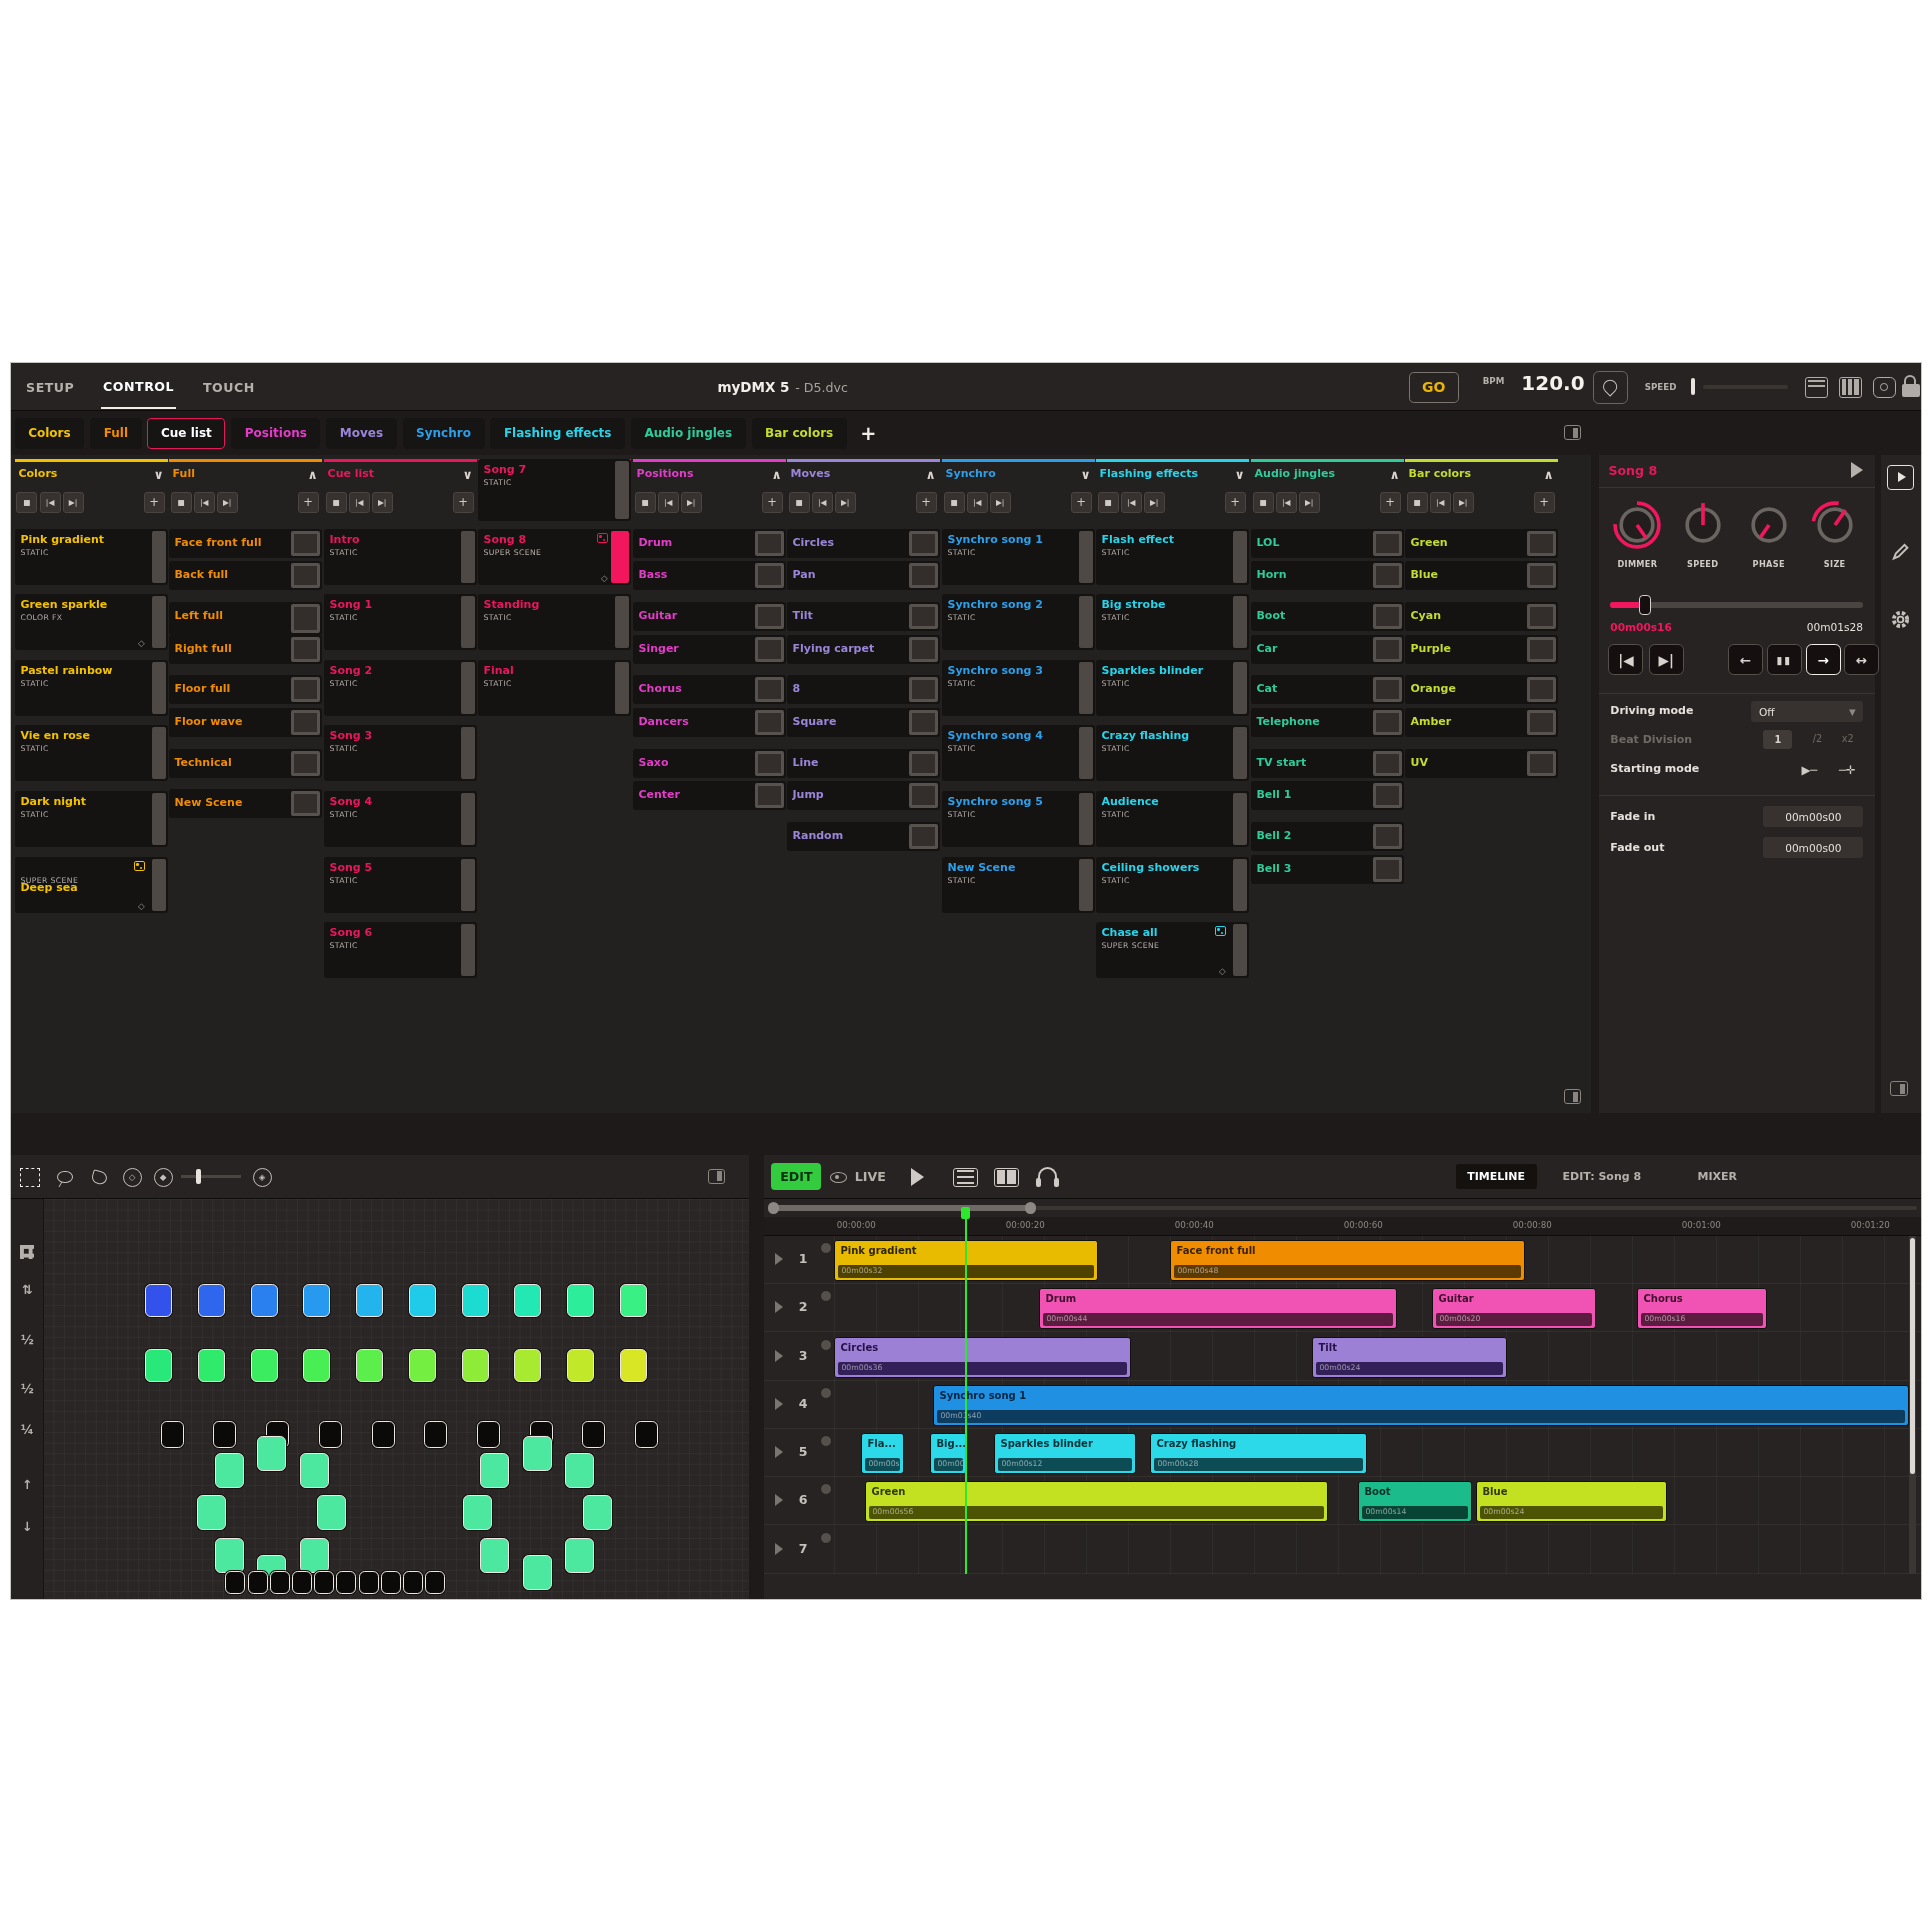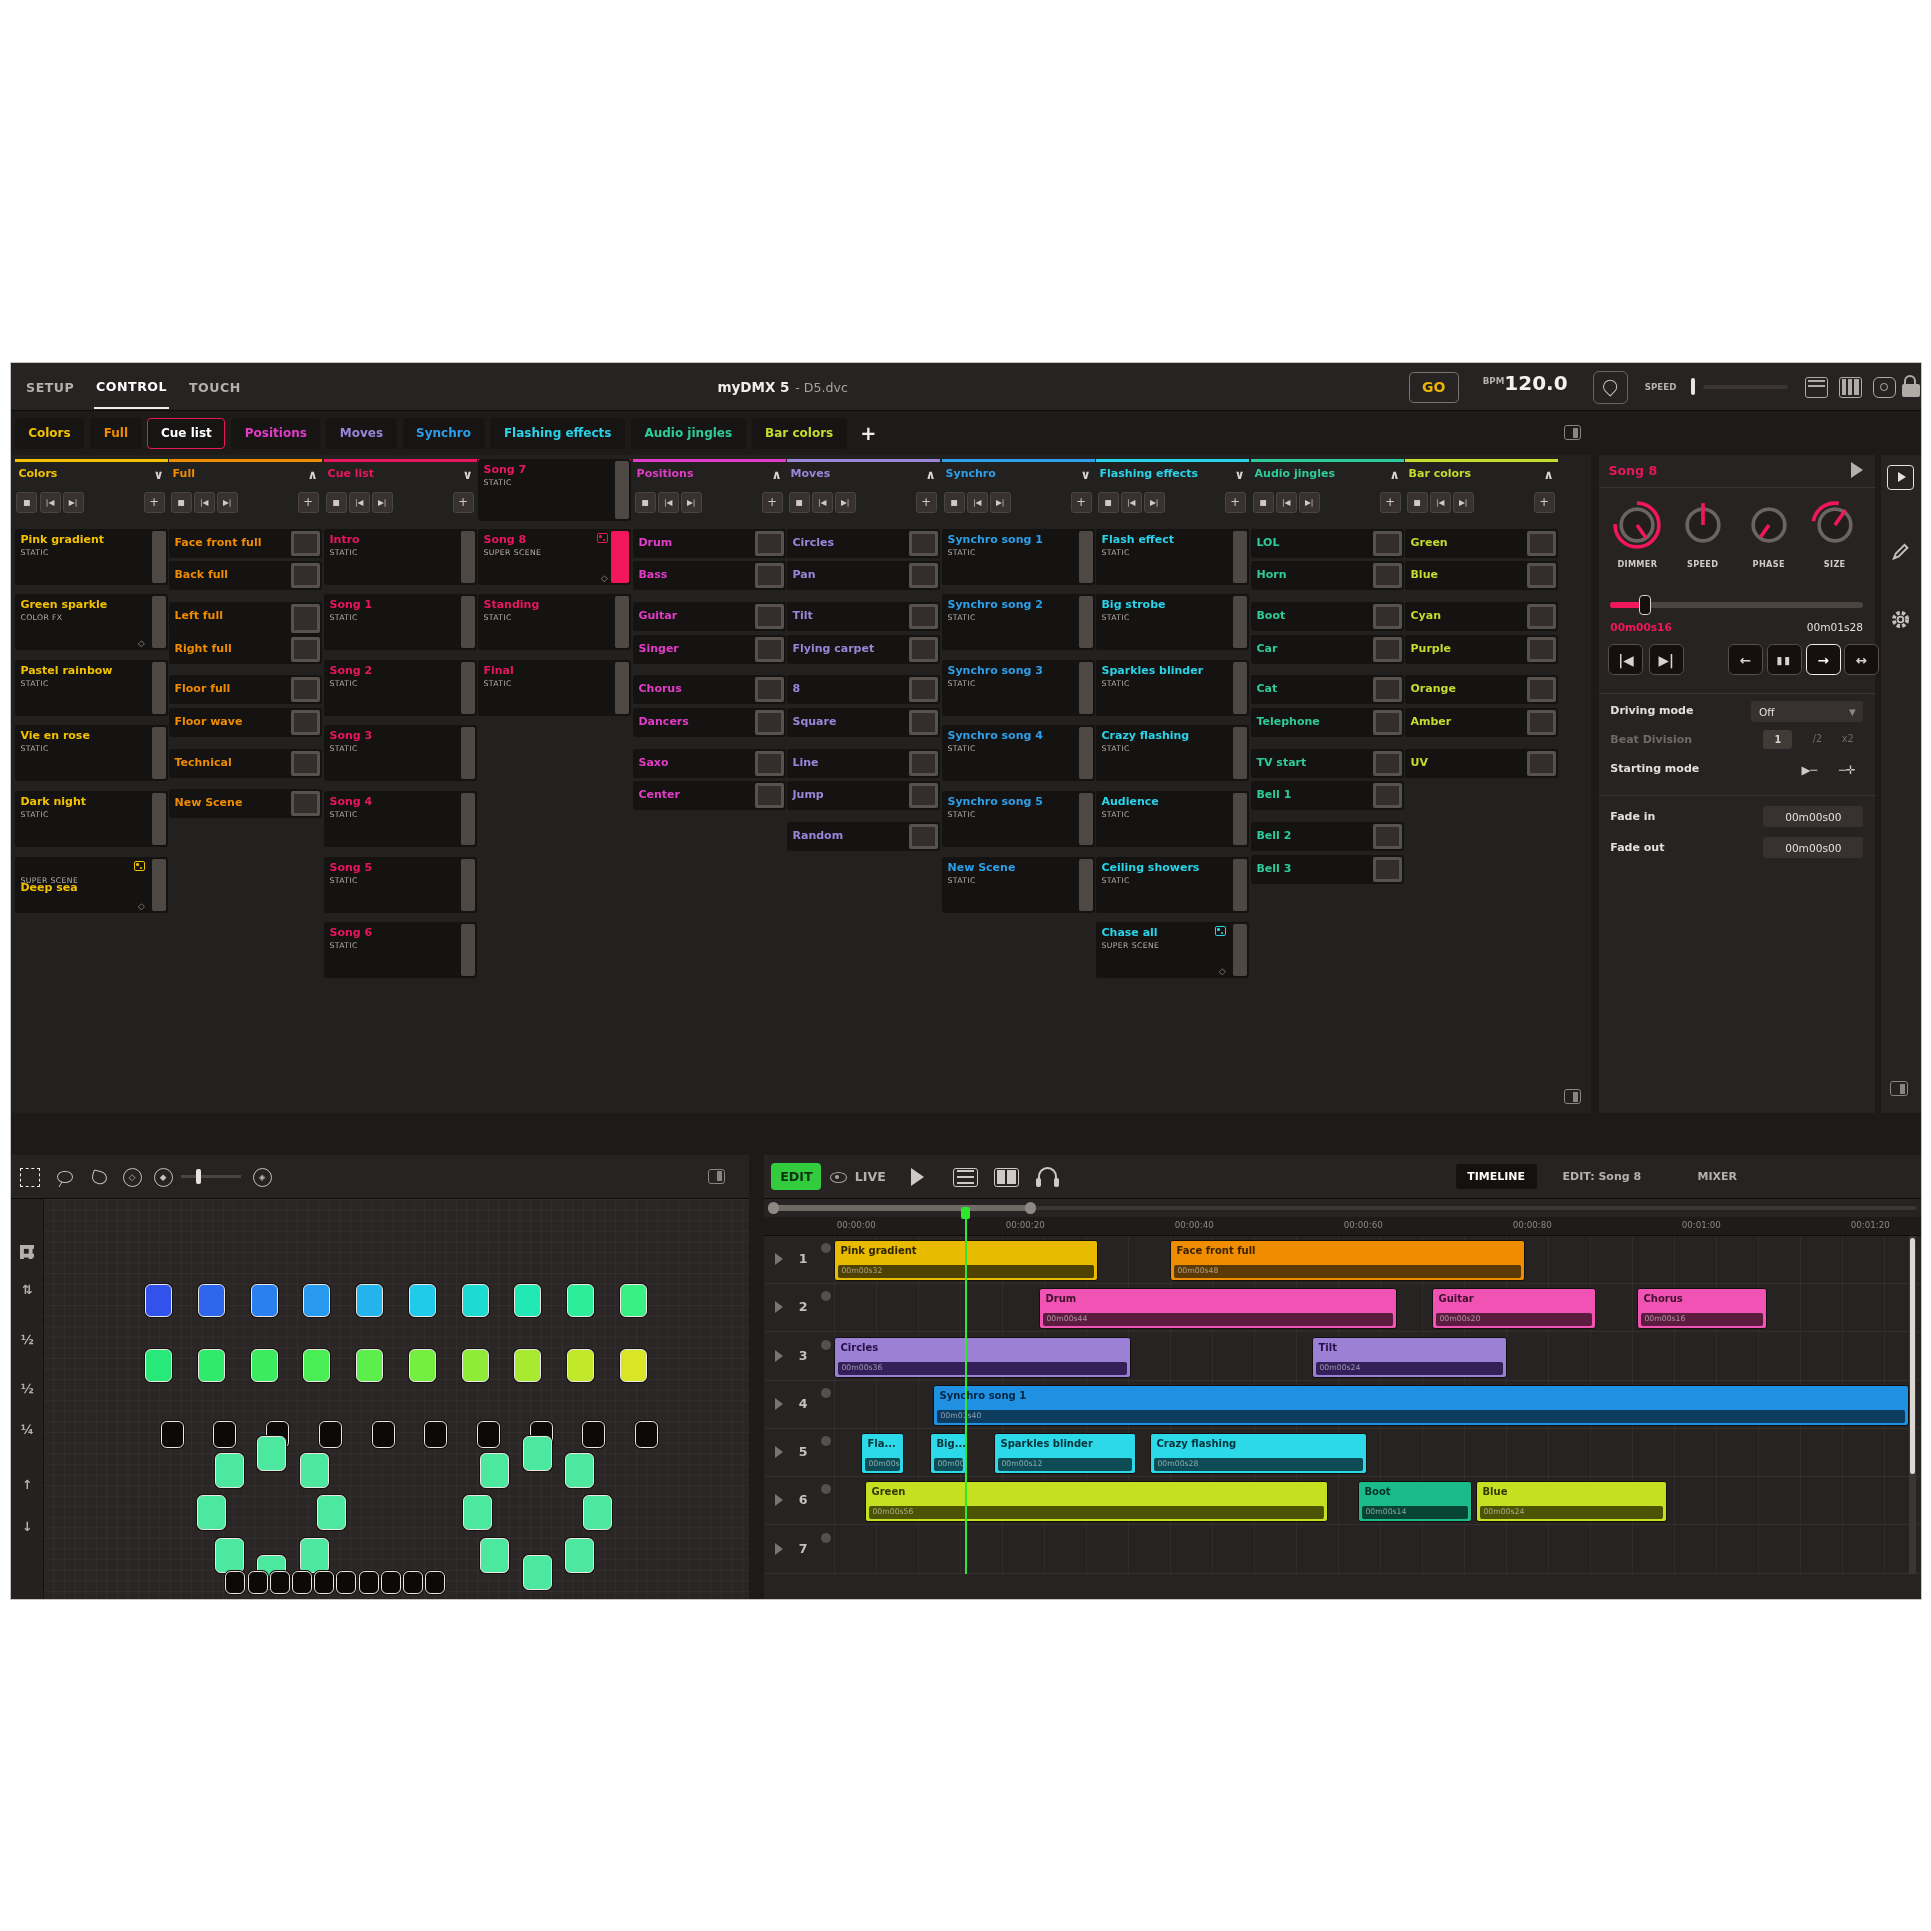--- a/index.html
+++ b/index.html
@@ -1,27 +1,27 @@
 <!DOCTYPE html>
 <html><head>
 <meta charset="utf-8">
 <style>
   html,body{margin:0;padding:0;background:#ffffff;width:1931px;height:1931px;position:relative;
     font-family:"DejaVu Sans","Liberation Sans",sans-serif;}
   *{box-sizing:border-box;}
   .app{position:absolute;left:9.7px;top:362px;width:1912px;height:1238px;background:#1d1a19;color:#d8d3ce;overflow:hidden;border:1px solid #c8c4c0;}
   
   .topbar{position:absolute;left:0;top:0;width:1912px;height:48px;background:#262322;border-bottom:1px solid #0e0c0b;}
-  .nav{position:absolute;left:13.5px;top:0;height:48px;display:flex;align-items:center;gap:18px;}
+  .nav{position:absolute;left:13.5px;top:0;height:48px;display:flex;align-items:center;gap:25px;}
   .nav .nv{font-size:12.6px;font-weight:bold;color:#b5b0ab;letter-spacing:0.5px;padding:13.5px 1.9px;cursor:pointer;}
   .nav .nv.active{color:#ffffff;border-bottom:2.9px solid #f0ece8;}
   .title{position:absolute;left:579px;top:0;width:386px;height:48px;display:flex;align-items:center;justify-content:center;font-size:12.6px;color:#a8a39e;}
   .title b{color:#f2eee9;margin-right:5.8px;font-size:13.5px;}
   .go-btn{position:absolute;left:1398px;top:8.7px;width:50px;height:31px;border:1.9px solid #7a756f;border-radius:4.8px;color:#eab308;font-size:14px;font-weight:bold;display:flex;align-items:center;justify-content:center;}
-  .bpm-wrap{position:absolute;left:1472px;top:7.7px;display:flex;align-items:flex-start;gap:0;}
+  .bpm-wrap{position:absolute;left:1472px;top:7.7px;display:flex;align-items:flex-start;gap:17px;}
   .bpm-lab{font-size:8.7px;font-weight:bold;color:#b5b0ab;margin-top:5.8px;}
   .bpm-val{font-size:20px;color:#f5f1ec;font-weight:bold;}
   .tap-btn{position:absolute;left:1582px;top:7.7px;width:35px;height:33px;border:1.9px solid #6a6560;border-radius:5.8px;display:flex;align-items:center;justify-content:center;}
   .tap-hand{width:13.5px;height:13.5px;border:1.9px solid #c5c0bb;border-radius:50% 50% 50% 0;transform:rotate(-45deg);}
   .pulse-lab{position:absolute;left:1634px;top:19.3px;font-size:8.7px;font-weight:bold;color:#b5b0ab;}
   .pulse-thumb{position:absolute;left:1680px;top:14.5px;width:4.8px;height:17.4px;background:#e8e3de;border-radius:1.9px;}
   .pulse-track{position:absolute;left:1692px;top:22px;width:85px;height:3.9px;background:#3a3530;border-radius:1.9px;}
   .tb-ico{position:absolute;top:13.5px;width:23px;height:21px;}
   .ico-screen{border:1.9px solid #b0aba6;border-radius:2.9px;}
   .ico-screen i{display:block;margin:2.9px 1.9px 0 1.9px;height:1.9px;background:#b0aba6;}

